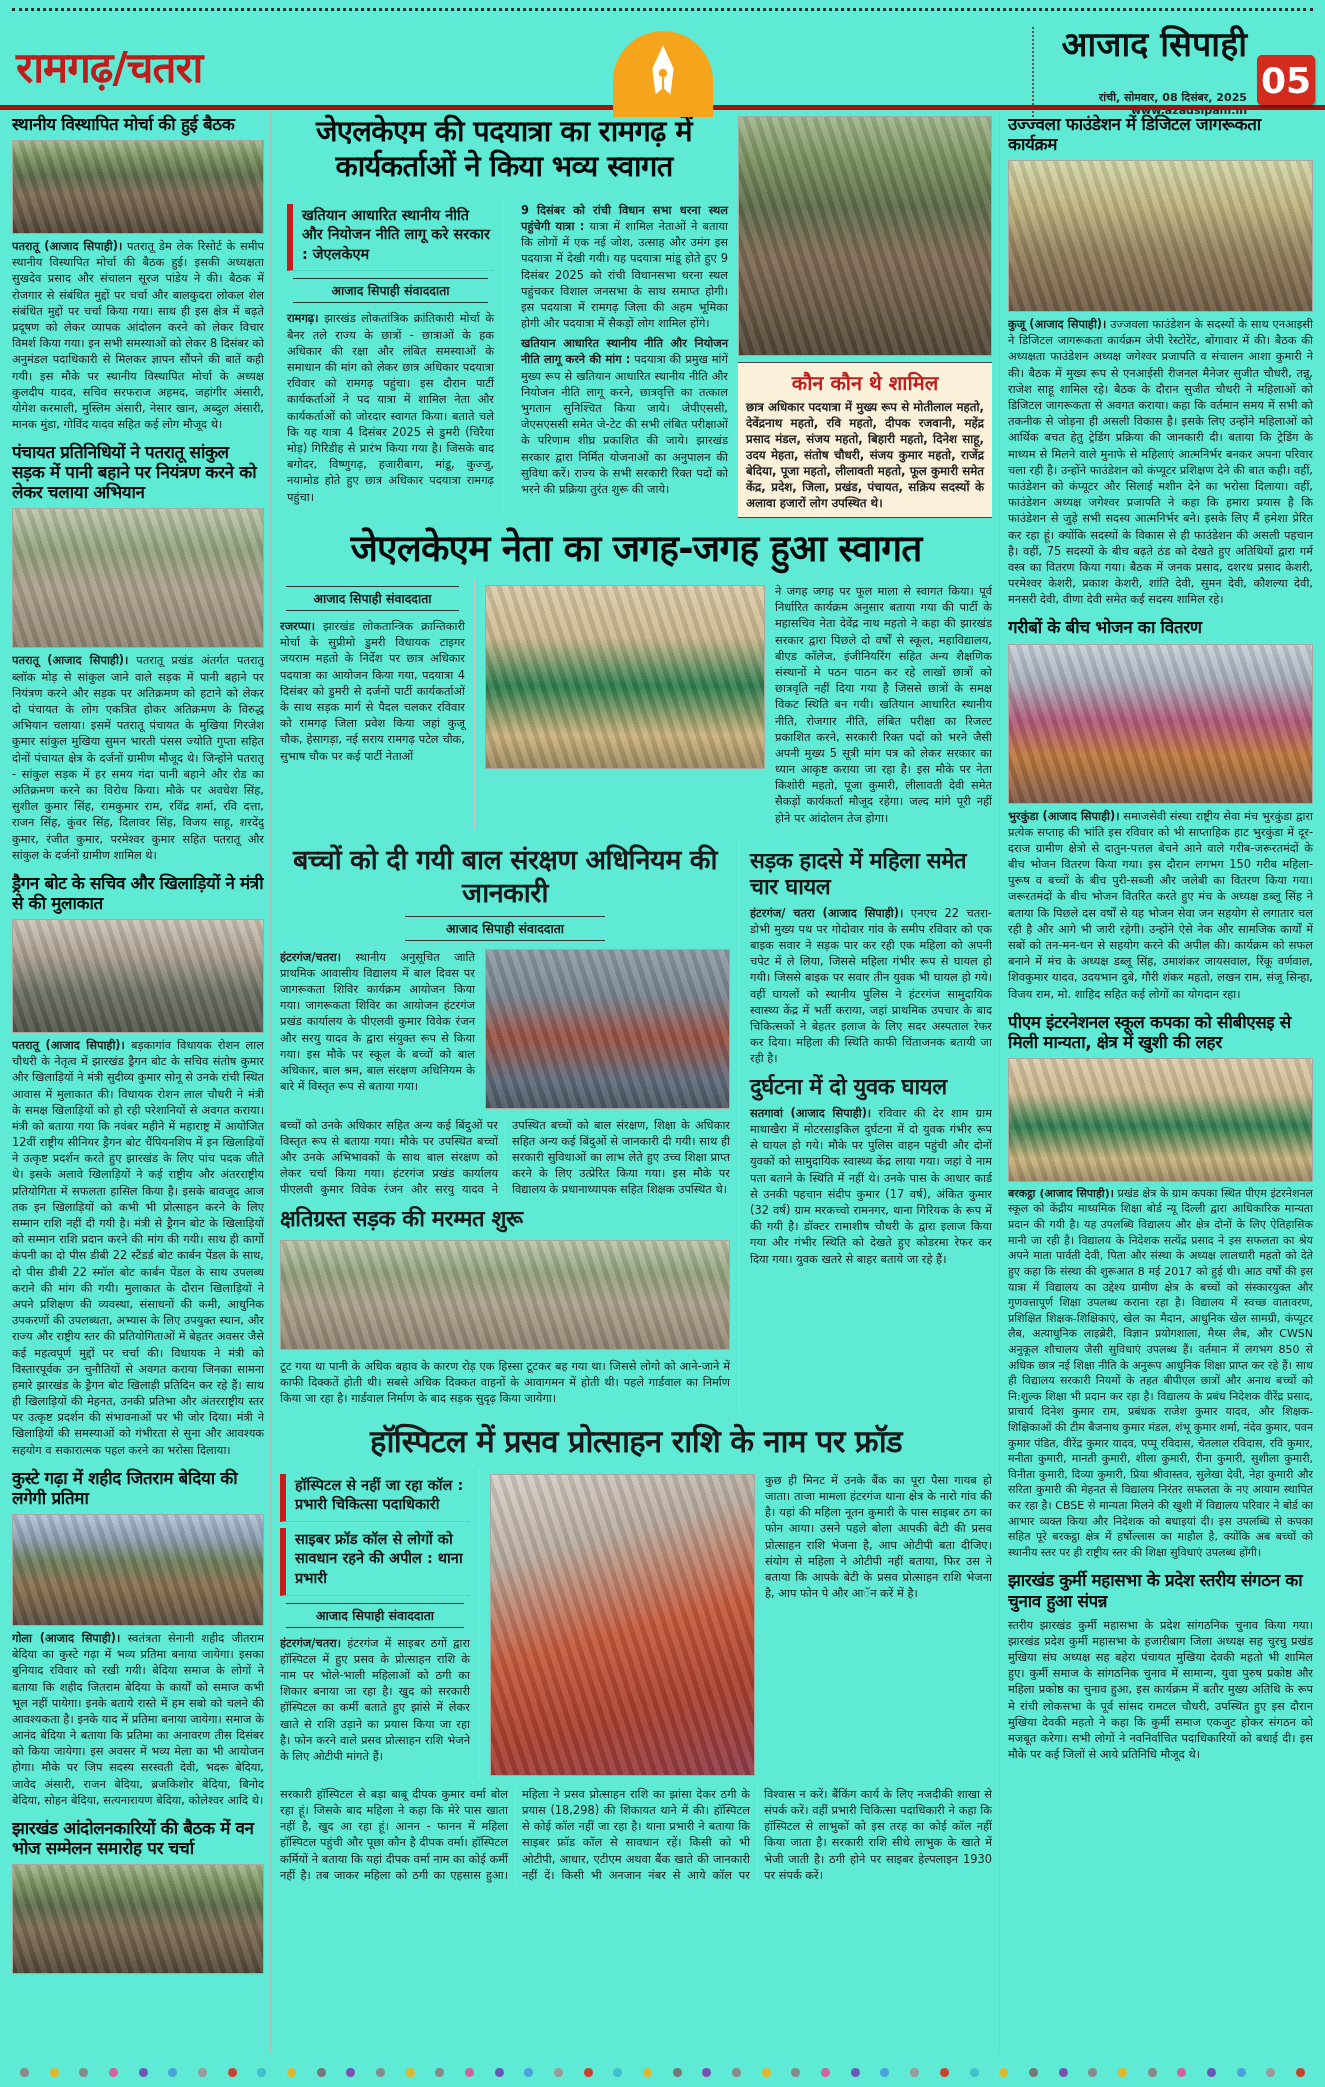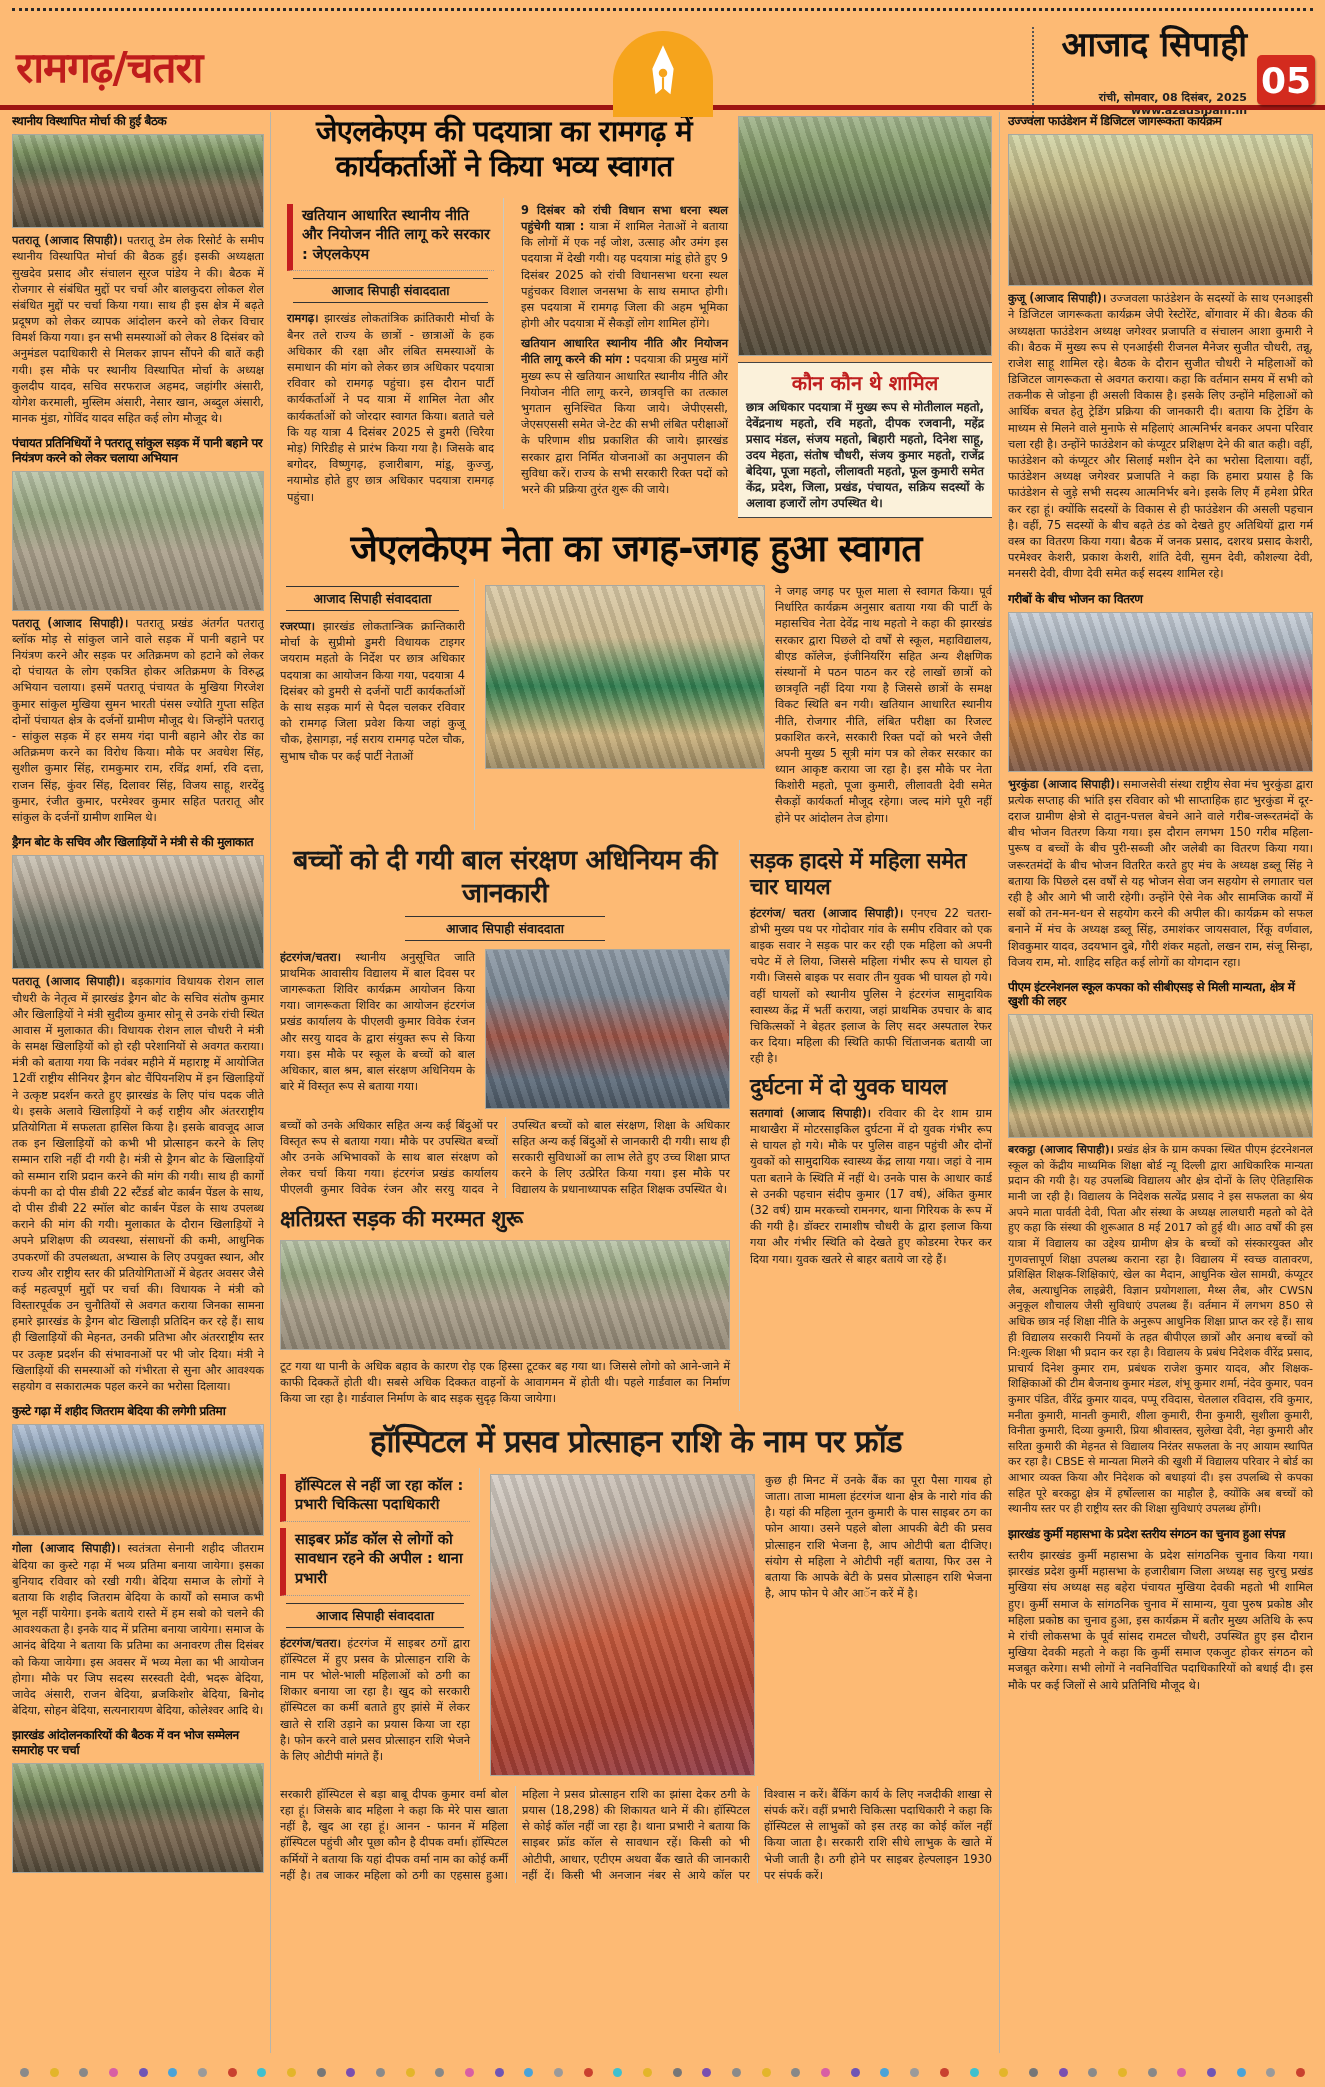--- a/index.html
+++ b/index.html
@@ -1,16 +1,16 @@
 <!DOCTYPE html>
 <html><head>
 <meta charset="utf-8">
 <style>
   html,body{margin:0;padding:0;background:#d8d8d2;}
-  .page{position:relative;width:1325px;height:2087px;margin:0 auto;background:#fdba74;
+  .page{position:relative;width:1325px;height:2087px;margin:0 auto;background:#5eead4;
         font-family:"DejaVu Sans",sans-serif;color:#1a1a1a;overflow:hidden;}
   .topdots{border-top:3px dotted #2a2a2a;margin:8px 12px 0;}
   
   .header{position:relative;height:100px;}
   .section-title{position:absolute;left:16px;top:26px;font-size:42px;font-weight:bold;
         color:#bf1d1c;letter-spacing:-1px;}
   .logo{position:absolute;left:50%;transform:translateX(-50%);top:20px;width:100px;height:86px;
         background:#f6a41c;border-radius:50px 50px 0 0;z-index:2;display:flex;align-items:flex-start;
         justify-content:center;padding-top:10px;box-sizing:border-box;}
   .mast{position:absolute;right:78px;top:16px;text-align:right;border-left:2px dotted #555;
@@ -23,21 +23,21 @@
         border-radius:5px;z-index:3;box-shadow:1px 2px 2px rgba(0,0,0,.3);}
   .rule{position:absolute;left:0;right:0;top:94px;height:5px;background:#9e1512;}
   
   .col{position:absolute;top:112px;bottom:34px;overflow:hidden;}
   .col-left{left:12px;width:252px;}
   .col-mid{left:280px;width:712px;}
   .col-right{left:1008px;width:305px;}
   .vsep{position:absolute;top:112px;bottom:34px;width:1px;background:#b5b5ad;}
   .vsep1{left:270px;} .vsep2{left:999px;}
   
-  .h-small{font-size:12px;font-weight:bold;line-height:1.18;margin:10px 0 6px;color:#0e0e0e;letter-spacing:-.4px;}
+  .h-small{font-size:17px;font-weight:bold;line-height:1.18;margin:10px 0 6px;color:#0e0e0e;letter-spacing:-.4px;}
   .h-main{font-size:29px;font-weight:bold;line-height:1.22;margin:2px 0 13px;text-align:center;letter-spacing:-.6px;color:#0a0a0a;}
   .h-wide{font-size:37px;font-weight:bold;line-height:1.15;margin:10px 0 8px;text-align:center;letter-spacing:-.8px;color:#0a0a0a;}
   .h-mid{font-size:27px;font-weight:bold;line-height:1.22;margin:4px 0 6px;text-align:center;letter-spacing:-.5px;}
   .h-sub{font-size:22px;font-weight:bold;line-height:1.2;margin:8px 0 4px;letter-spacing:-.4px;}
   .h-hosp{font-size:31px;font-weight:bold;line-height:1.2;margin:12px 0 8px;text-align:center;letter-spacing:-.7px;}
   .body{font-size:11.4px;line-height:1.42;text-align:justify;color:#1c1c1c;margin:4px 0;}
   .body strong{font-weight:bold;}
   .byline{border-top:1px solid #333;border-bottom:1px solid #333;text-align:center;font-weight:bold;
         font-size:12.5px;padding:3px 0;margin:7px 6px;}
   .quote{border-left:6px solid #c41e1e;padding:2px 0 6px 9px;font-weight:bold;font-size:14.5px;

